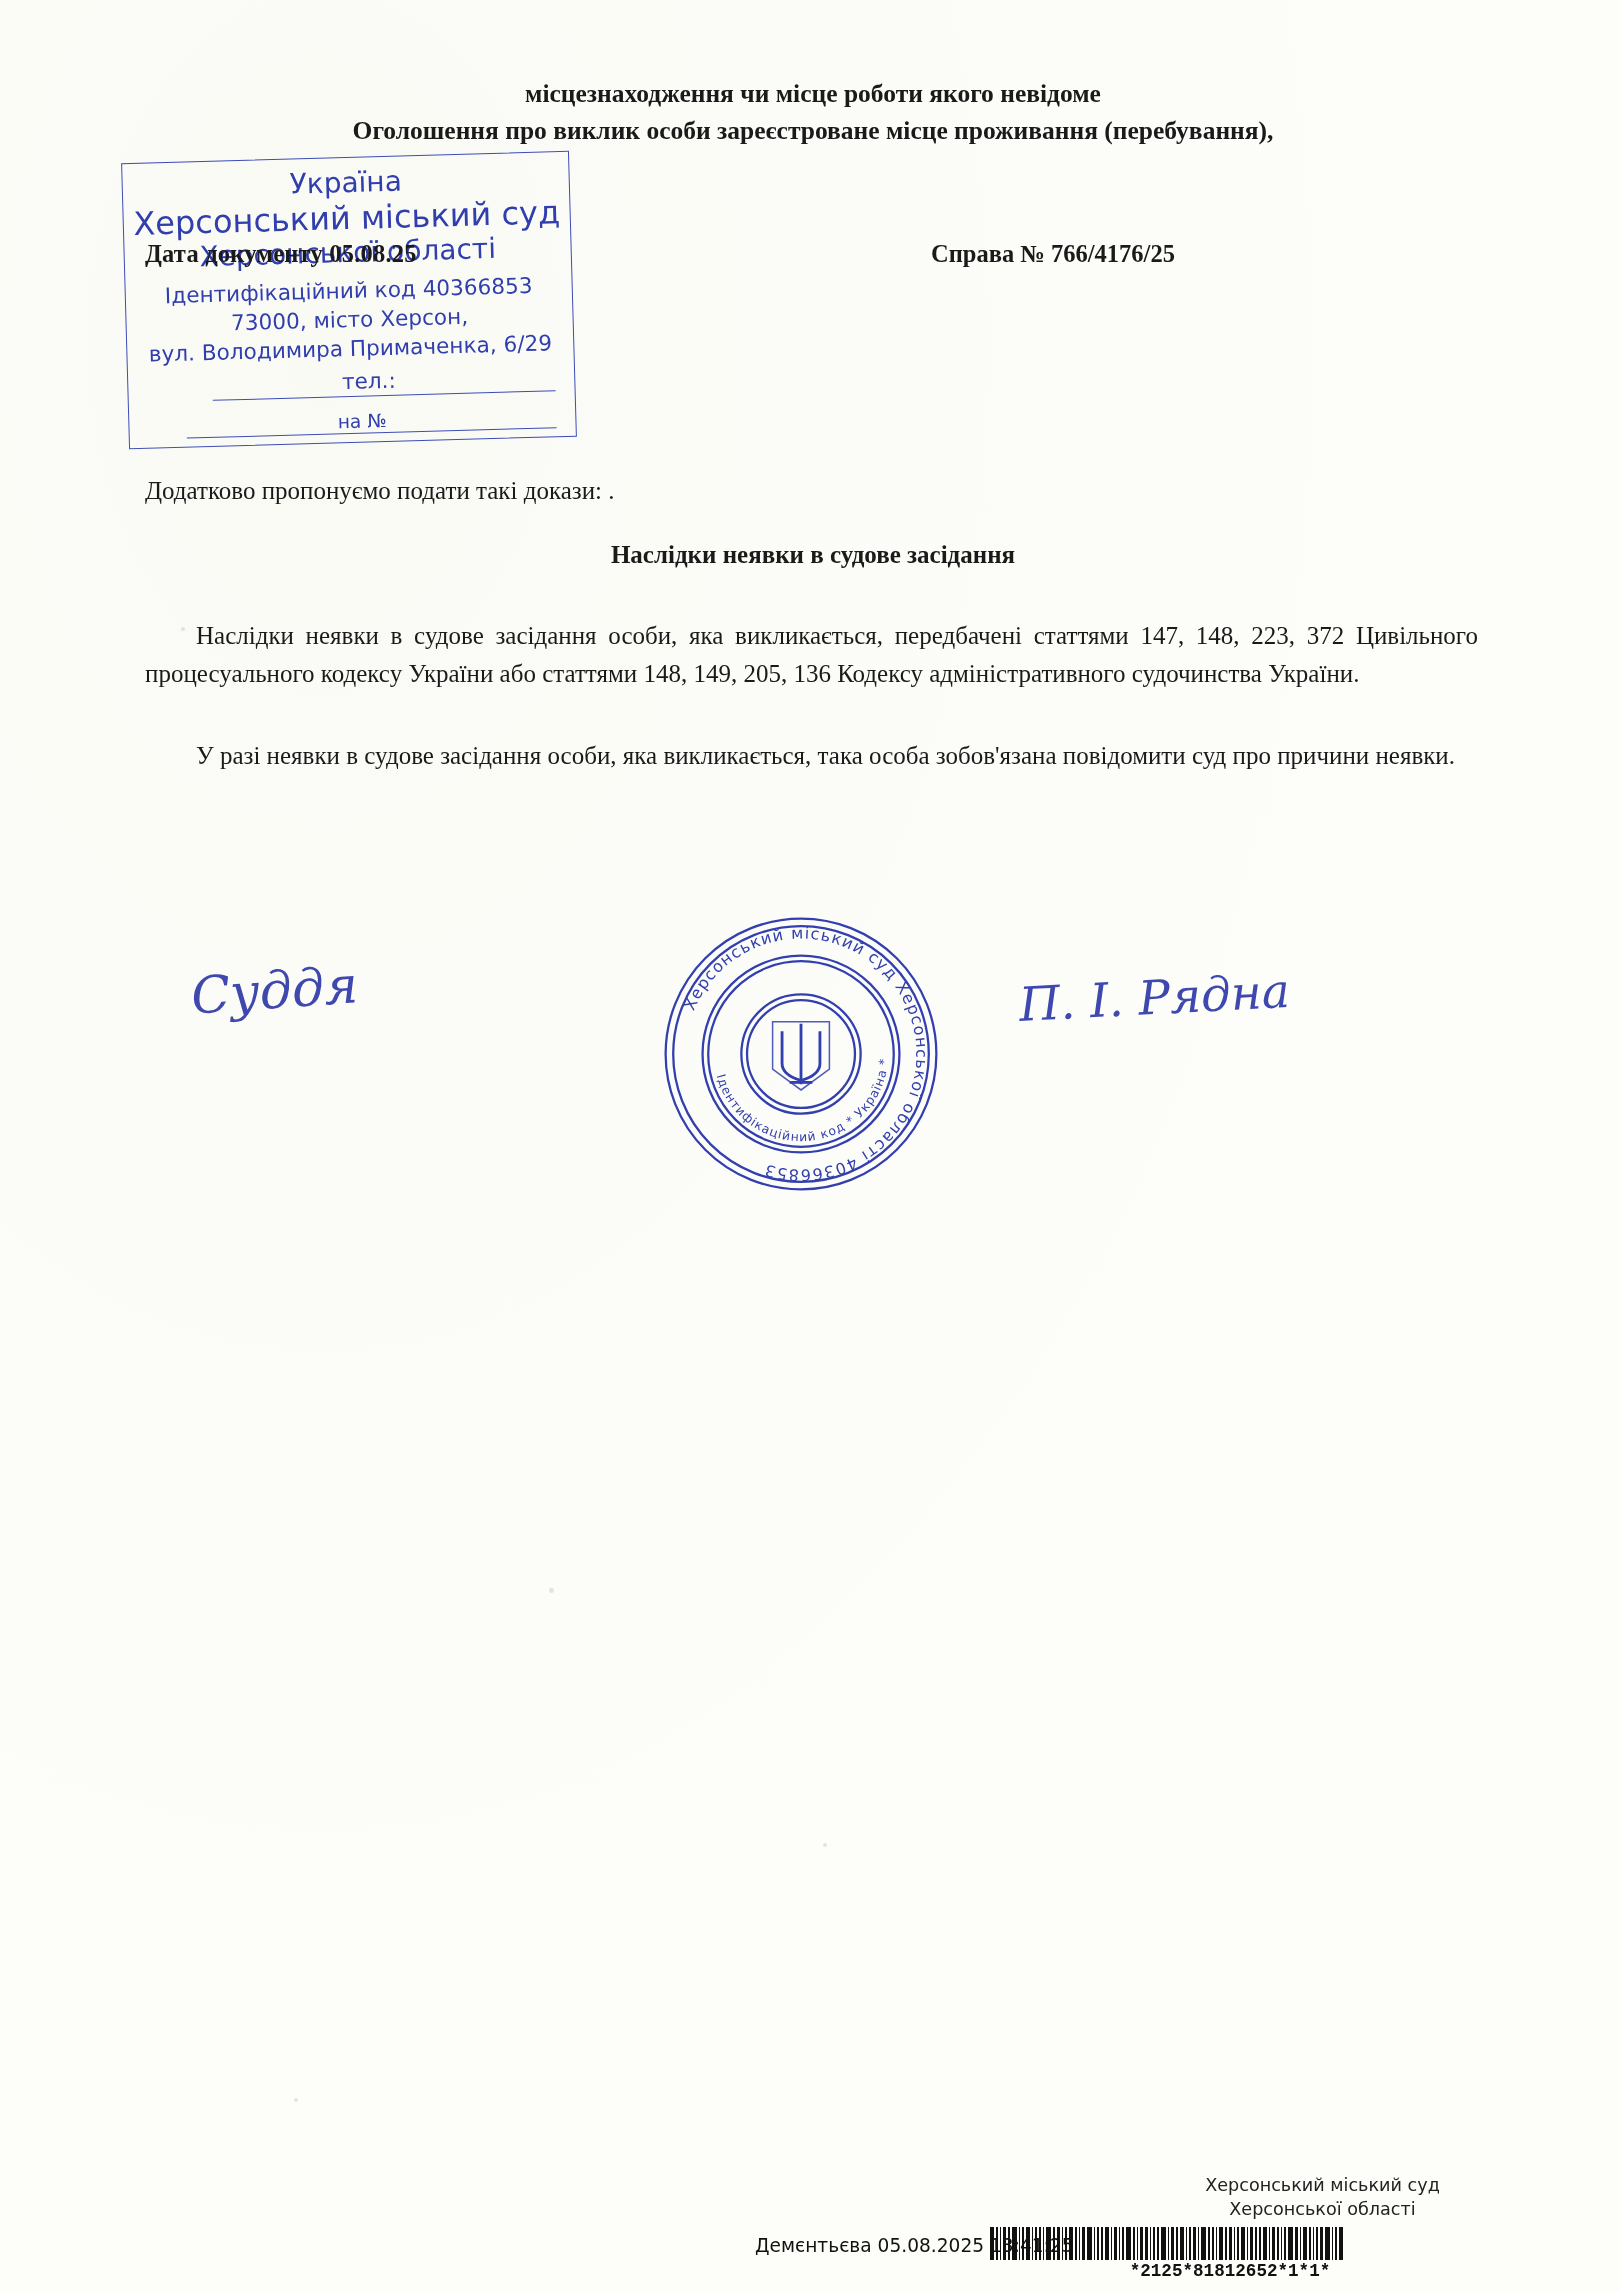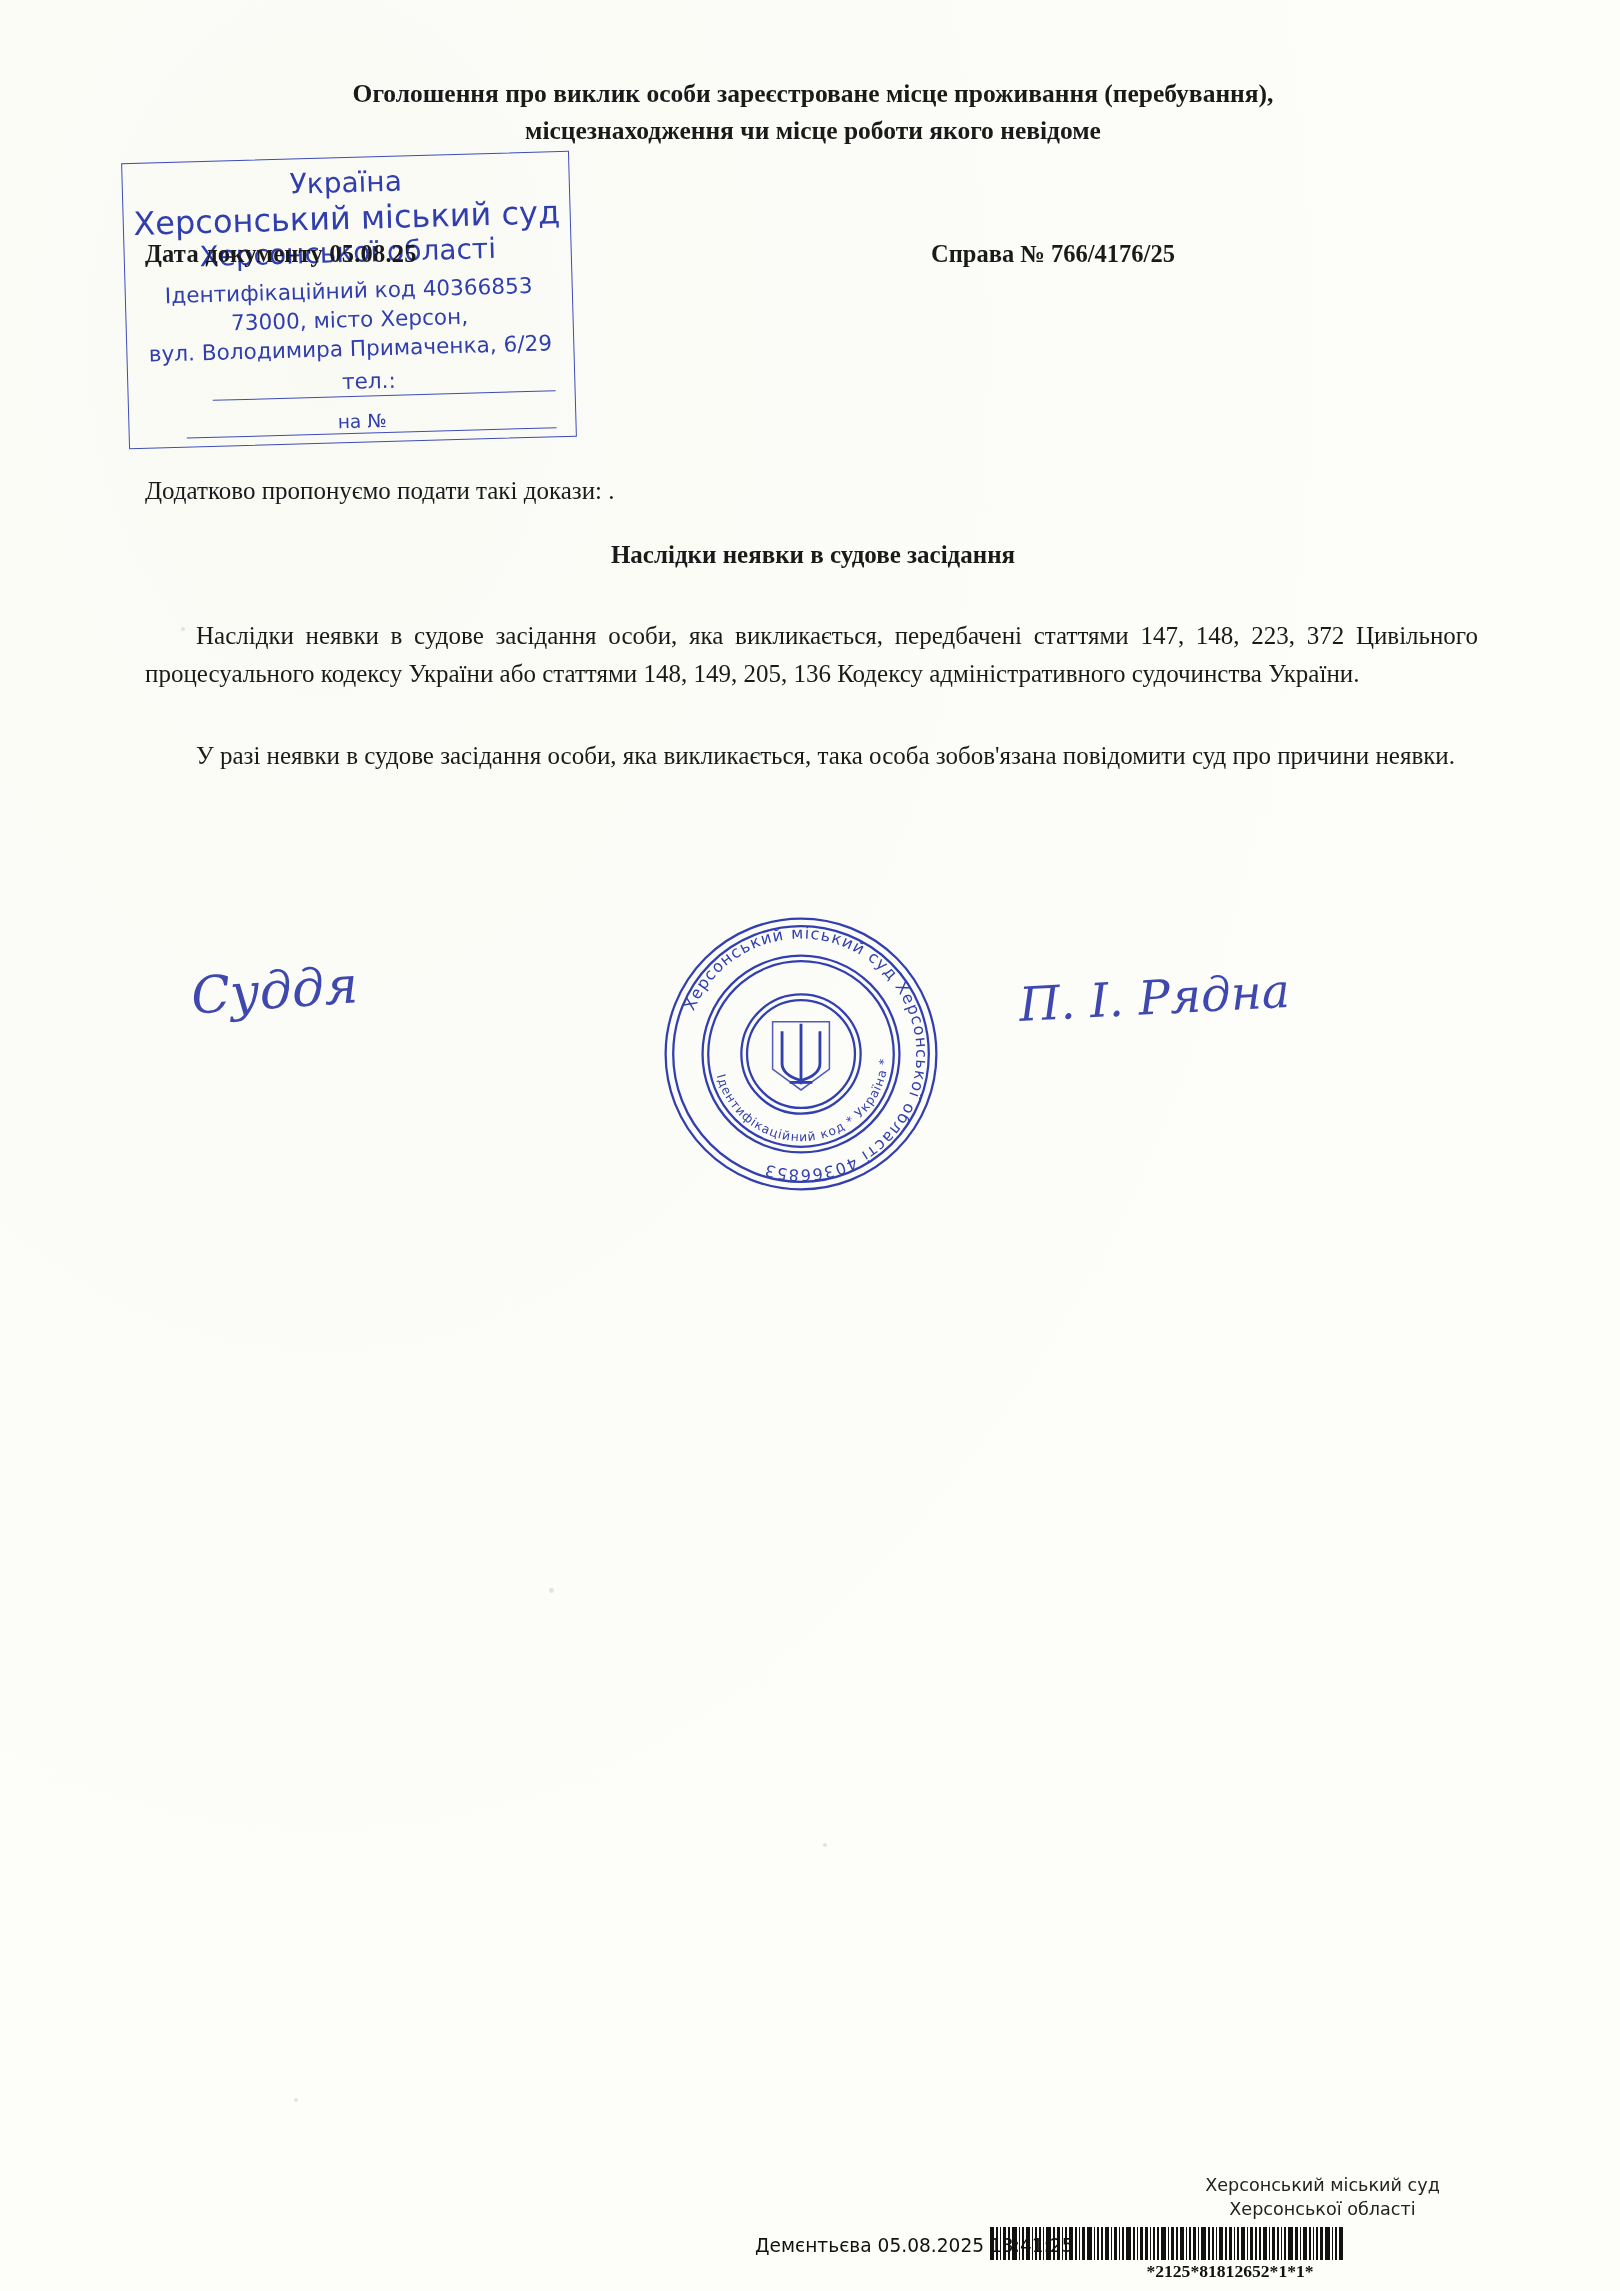--- a/index.html
+++ b/index.html
@@ -183,41 +183,41 @@
     height: 33px;
     margin-right: 2px;
     vertical-align: top;
   }
   .barcode-text {
     position: absolute;
     top: 2261px;
     left: 990px;
     width: 480px;
     text-align: center;
-    font-family: Liberation Serif, serif;
+    font-family: Liberation Mono, monospace;
     font-size: 17.6px;
     font-weight: bold;
     color: #111;
   }
   .speck {
     position: absolute;
     background: #cfcfc6;
     border-radius: 50%;
     opacity: 0.55;
   }
 </style>
 </head>
 <body>
 
 <div id="page">
   <div class="paper-tint"></div>
 
   <div class="title-block">
+    <span class="title-line">місцезнаходження чи місце роботи якого невідоме</span>
     <span class="title-line">Оголошення про виклик особи зареєстроване місце проживання (перебування),</span>
-    <span class="title-line">місцезнаходження чи місце роботи якого невідоме</span>
   </div>
 
   <div class="corner-stamp">
     <div class="cs-line cs-l1">Україна</div>
     <div class="cs-line cs-l2">Херсонський міський суд</div>
     <div class="cs-line cs-l3">Херсонської області</div>
     <div class="cs-line cs-l4">Ідентифікаційний код 40366853</div>
     <div class="cs-line cs-l5">73000, місто Херсон,</div>
     <div class="cs-line cs-l6">вул. Володимира Примаченка,  6/29</div>
     <div class="cs-line cs-l7">тел.:</div>

